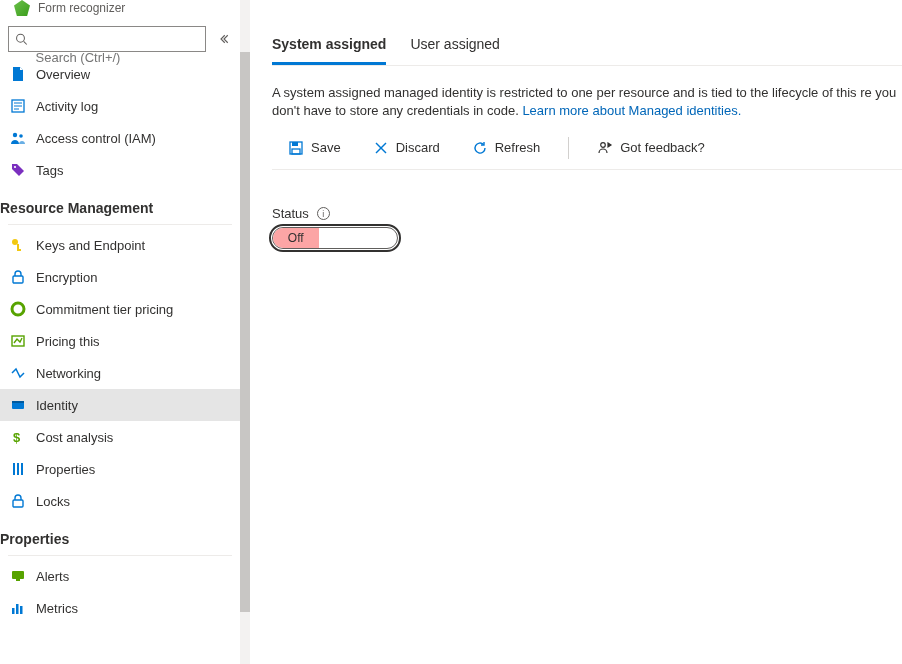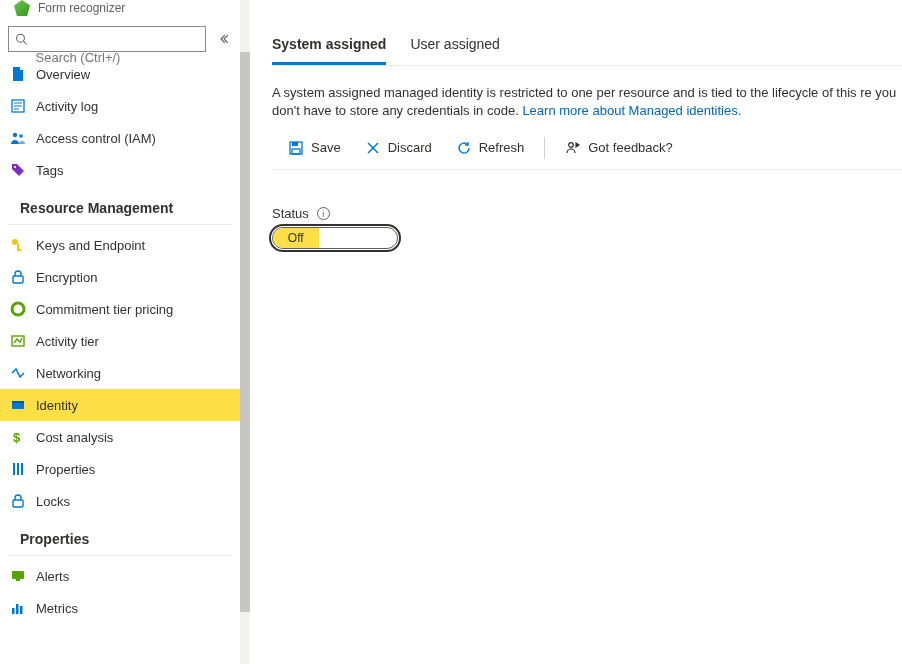--- a/index.html
+++ b/index.html
@@ -55,29 +55,29 @@
     width: 16px; height: 16px; display:flex;align-items:center;justify-content:center;
     color:#605e5c; cursor:pointer;
   }
   .nav-item {
     display: flex; align-items: center;
     height: 32px;
     padding: 0 8px 0 10px;
     cursor: pointer;
     font-size: 13px;
   }
-  .nav-item.selected { background: #fde047; }
+  .nav-item.selected { background: #e5e5e5; }
   .nav-icon {
     width: 16px; height: 16px; margin-right: 10px;
     display:flex;align-items:center;justify-content:center;
     flex: 0 0 16px;
   }
   .nav-icon svg { width:16px;height:16px; }
   .section-title {
-    padding: 14px 8px 6px 20px;
+    padding: 14px 8px 6px 0;
     font-weight: 600;
     font-size: 14px;
     color: #323130;
   }
   .section-divider {
     border: none;
     border-top: 1px solid #edebe9;
     margin: 2px 8px 4px 8px;
   }
   
@@ -120,21 +120,21 @@
     margin: 18px 0 10px 0;
     font-size: 13px;
     color: #323130;
     line-height: 18px;
     max-width: 640px;
     white-space: normal;
   }
   .desc a { color: #0066b8; text-decoration: none; }
   .toolbar {
     display: flex; align-items: center;
-    gap: 4px;
+    gap: 12px;
     height: 40px;
     border-bottom: 1px solid #edebe9;
     padding: 0 0 4px 6px;
     margin-top: 6px;
   }
   .tool-btn {
     display: flex; align-items: center;
     gap: 7px;
     padding: 4px 10px;
     cursor: pointer;
@@ -163,21 +163,21 @@
     outline: 2px solid #323130;
     outline-offset: 1px;
     border-radius: 14px;
   }
   .toggle-half {
     flex:1;
     display:flex;align-items:center;justify-content:center;
     font-size:12px;
     cursor:pointer;
   }
-  .toggle-off { background:#fde047; color:#323130; }
+  .toggle-off { background:#fca5a5; color:#323130; }
   .toggle-on {
     background:#9b2fae; color:#fff;
     border-left:1px solid #605e5c;
     border-radius: 12px;
     margin:16px;
   }
   .toggle-wrapper{
     display:inline-block;
     border-radius:16px;
   }
@@ -282,21 +282,21 @@
       </span>
       <span>Commitment tier pricing</span>
     </div>
     <div class="nav-item">
       <span class="nav-icon">
         <svg viewBox="0 0 16 16" fill="none" stroke="#57a300" stroke-width="1.4">
             <rect x="2" y="3" width="12" height="10"></rect>
             <polyline points="4,10 7,6 10,9 12,5"></polyline>
           </svg>
       </span>
-      <span>Activity tier</span>
+      <span>Pricing this</span>
     </div>
     <div class="nav-item">
       <span class="nav-icon">
         <svg viewBox="0 0 16 16" fill="none" stroke="#0078d4" stroke-width="1.5">
             <polyline points="2,8 6,4 10,12 14,8"></polyline>
           </svg>
       </span>
       <span>Networking</span>
     </div>
     <div class="nav-item selected">

